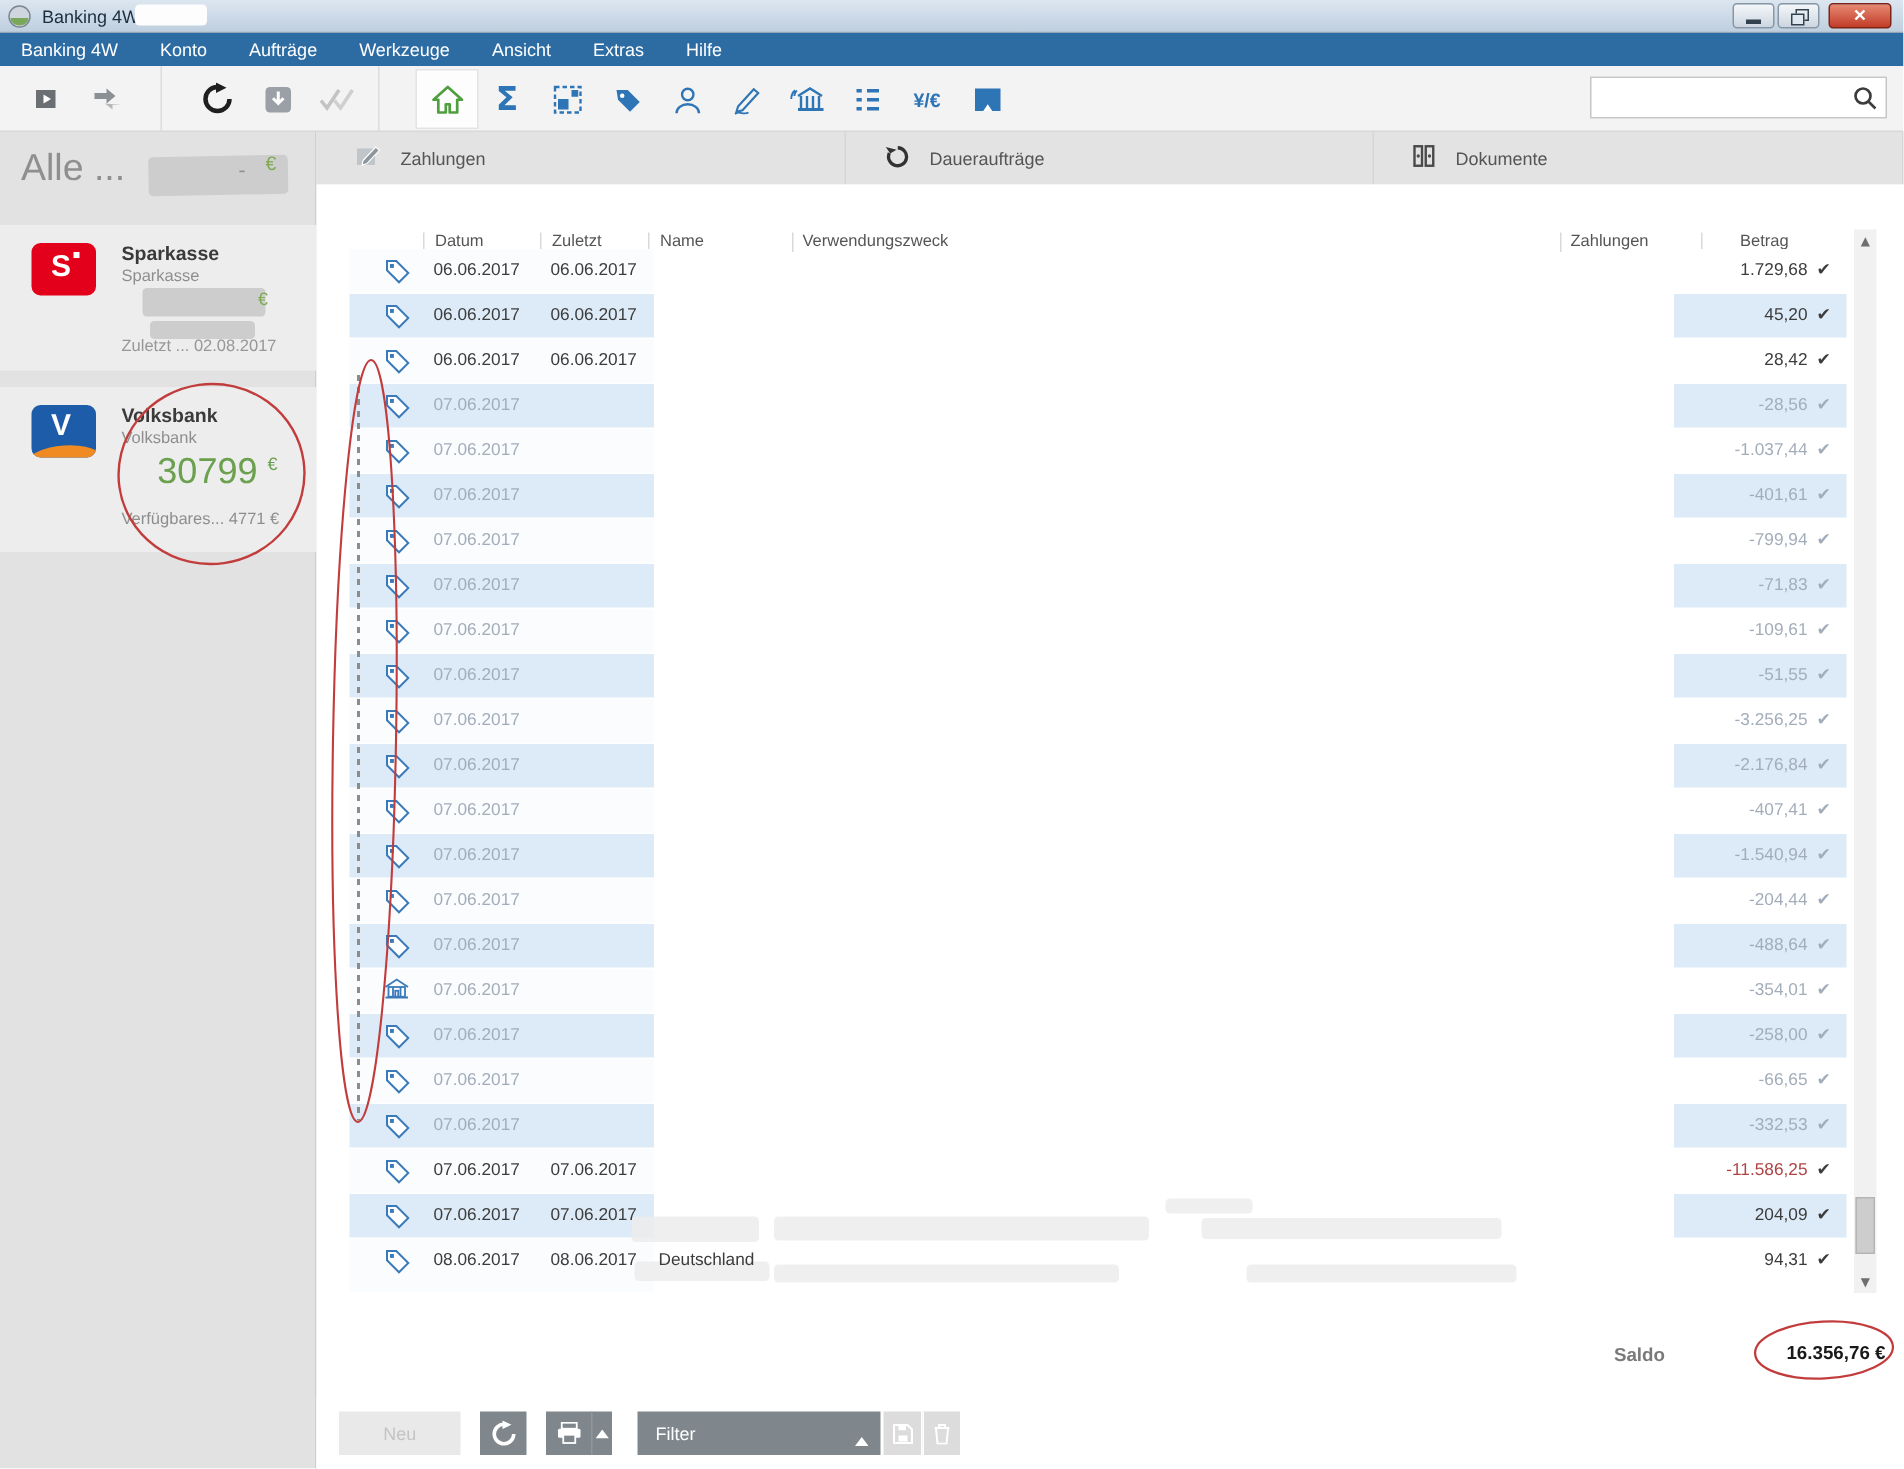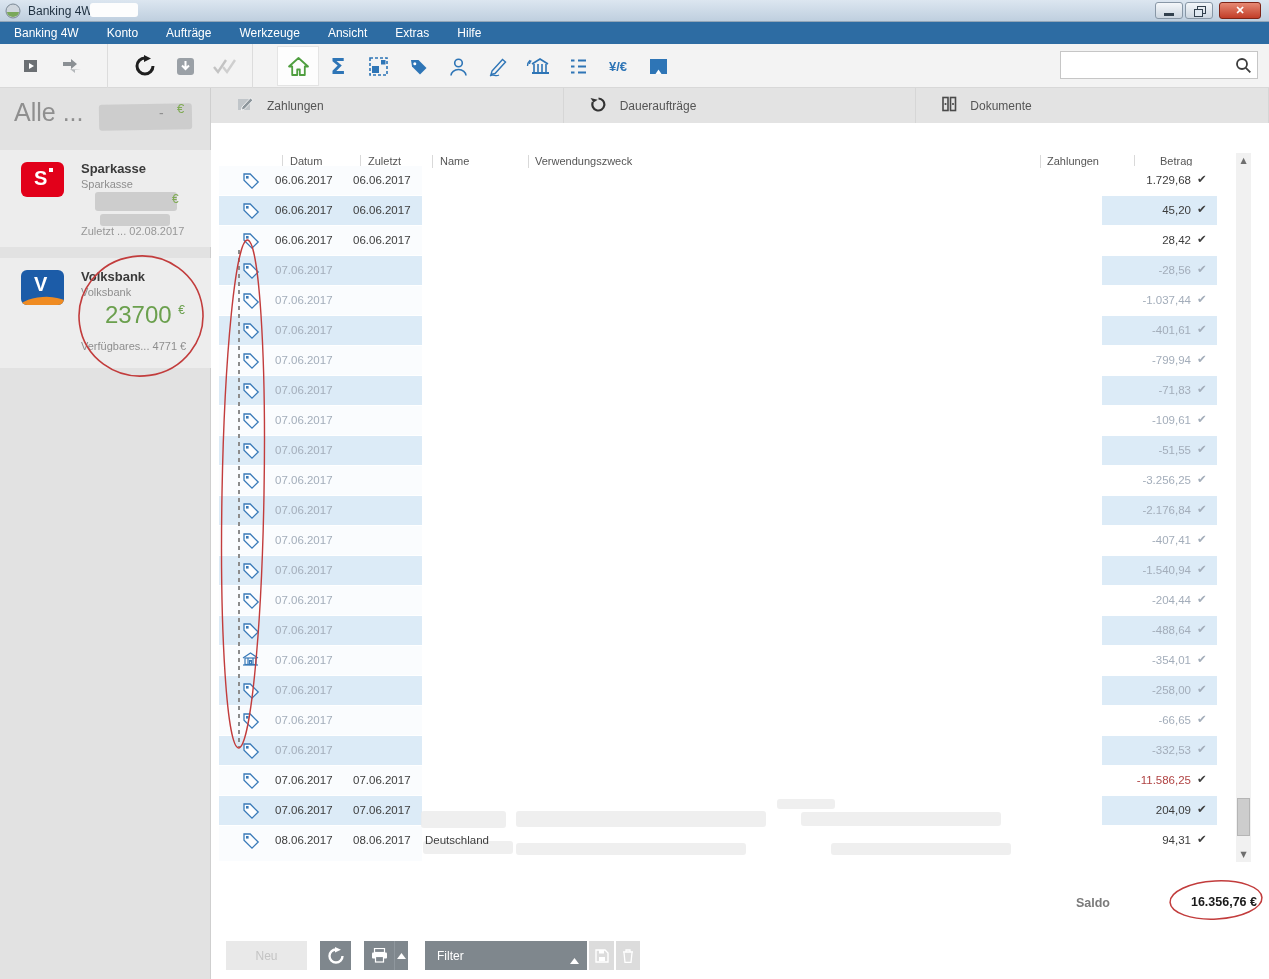--- a/index.html
+++ b/index.html
@@ -63,21 +63,21 @@
   .tab.active { background:#fff; border-right-color:#e8e8e8; color:#444; }
 
   
   .content { position:absolute; left:211px; top:123px; width:1058px; height:856px; background:#fff; }
   .thead { position:absolute; left:23px; top:30px; width:1021px; height:17px; font-size:11px; color:#555; }
   .thead span { position:absolute; top:2px; }
   .th-datum { left:56px; } .th-buchung { left:134px; } .th-name { left:206px; }
   .th-zweck { left:301px; } .th-kategorie { left:813px; } .th-betrag { left:926px; }
   .th-tick { position:absolute; top:2px; width:1px; height:13px; background:#d9d9d9; }
 
-  .rows { position:absolute; left:8px; top:43px; width:998px; }
+  .rows { position:absolute; left:22px; top:43px; width:998px; }
   .trow { position:relative; width:998px; }
   .trow::before { content:""; position:absolute; left:0; top:0; height:calc(100% - 1px); width:203px; background:#fafcfe; }
   .trow::after  { content:""; position:absolute; left:883px; top:0; height:calc(100% - 1px); width:115px; background:#fff; }
   .trow.alt::before, .trow.alt::after { background:#dcebf7; }
   .trow > span { position:absolute; z-index:1; font-size:11.5px; color:#3c3c3c; }
   .trow.pending > span { color:#a3adba; }
   .cicon { left:22px; top:5px; }
   .cdat  { left:56px; top:8px; }
   .cbuch { left:134px; top:8px; }
   .cname { left:206px; top:8px; width:92px; line-height:13px; }
@@ -276,21 +276,21 @@
     <span class="acc-last">Zuletzt ...  02.08.2017</span>
   </div>
 
   <div class="account-card card-volksbank">
     <span class="acc-logo logo-volksbank">
       <span class="swoosh"></span>
         <span class="v">V</span>
     </span>
     <span class="acc-name">Volksbank</span>
     <span class="acc-sub">Volksbank</span>
-    <span class="acc-balance"><span>23700</span> <sup>€</sup></span>
+    <span class="acc-balance"><span>30799</span> <sup>€</sup></span>
     <span class="acc-avail">Verfügbares...  4771 €</span>
   </div>
 </div>
 
 <div class="tabbar">
     <div class="tab">
       <span><svg width="17" height="16">
           <rect x="1" y="3" width="12" height="11" fill="#c0c5c9"></rect>
           <path d="M5 11 L13.5 2 l2.4 2.2 -8.5 9 -3 .8 z" fill="#8d969c" stroke="#fff" stroke-width=".8"></path>
         </svg></span>

